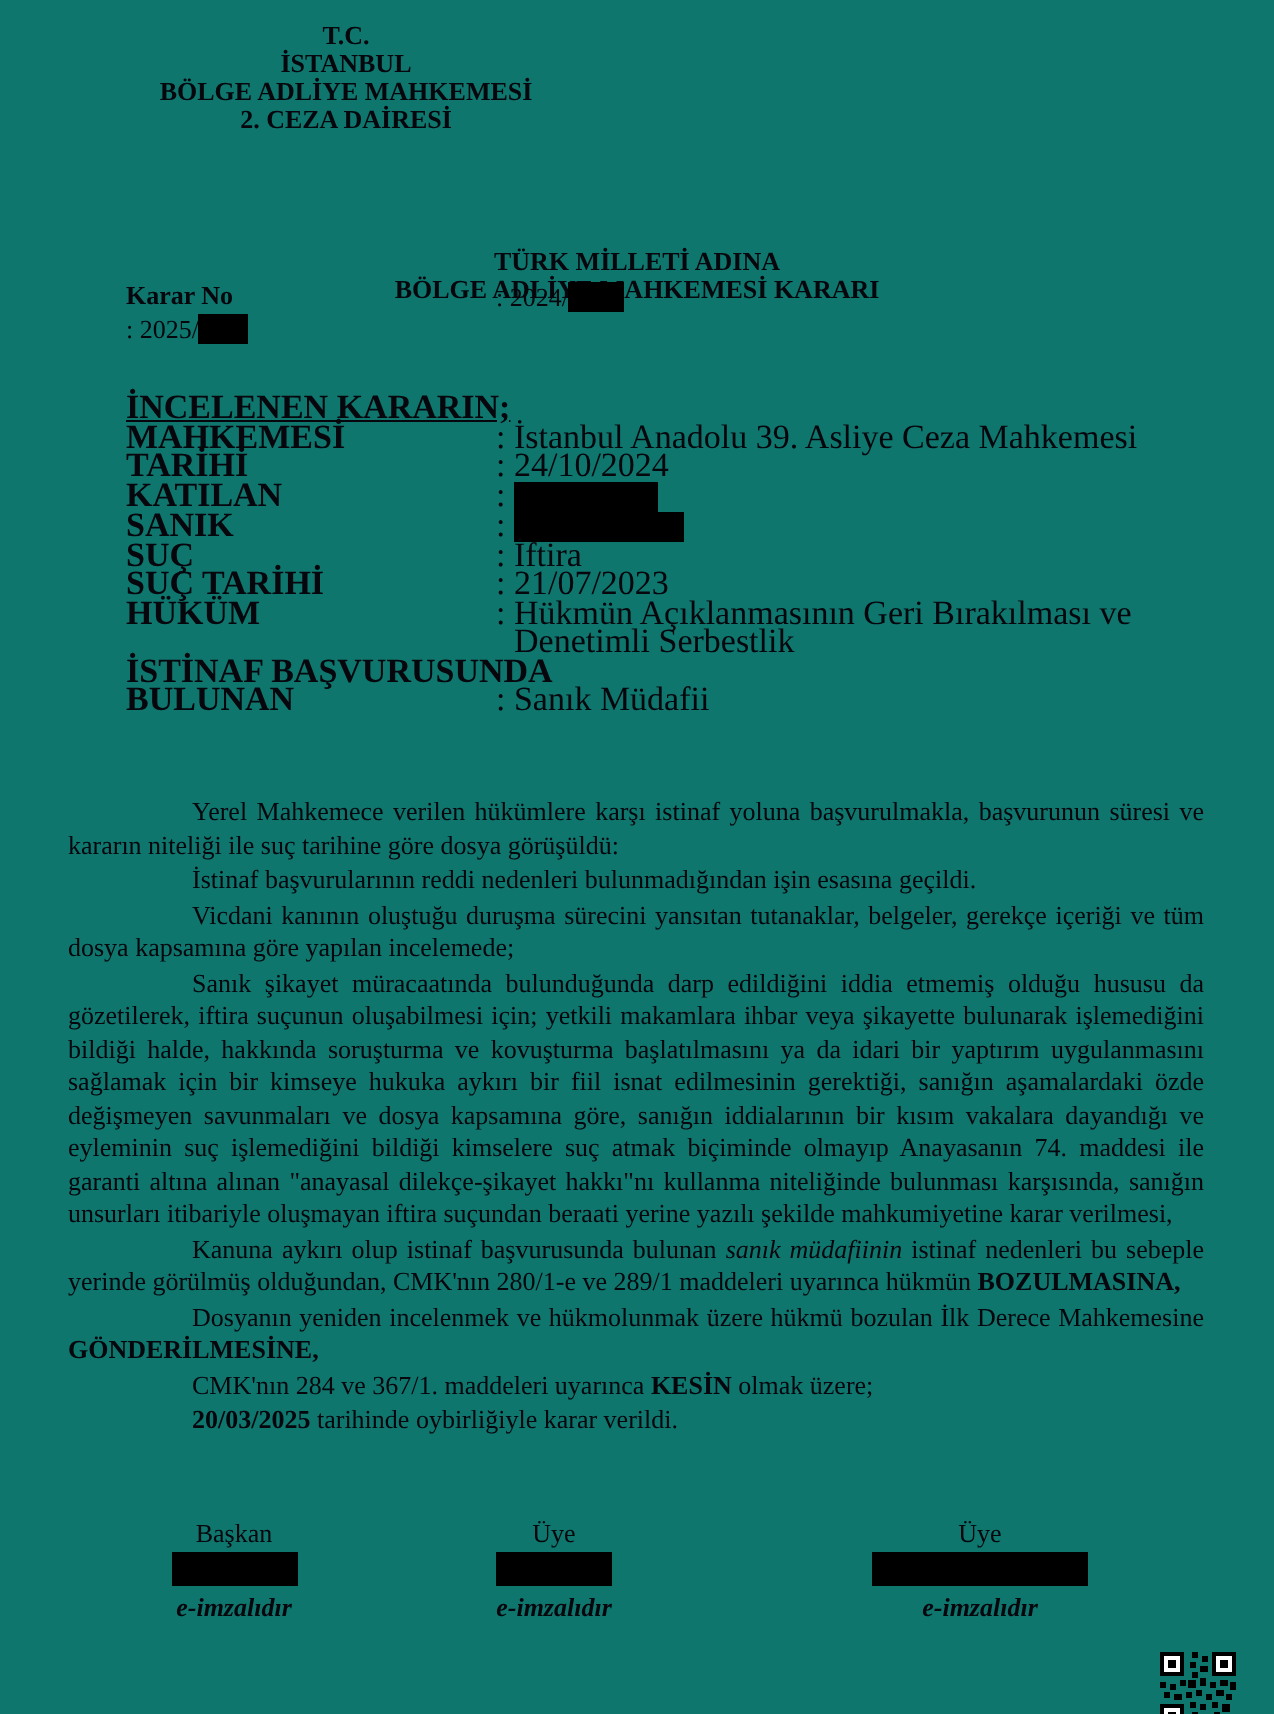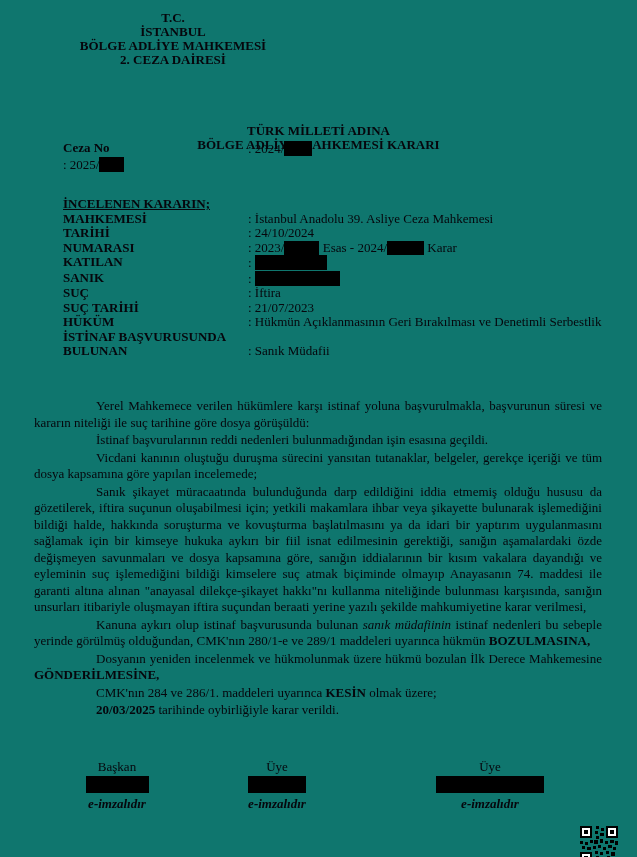--- a/index.html
+++ b/index.html
@@ -5,21 +5,21 @@
   html,body{margin:0;padding:0;background:#fff;}
   .page{position:relative;width:637px;height:857px;background:#0f766e;overflow:hidden;
         font-family:"Liberation Serif","DejaVu Serif",serif;color:#06060c;}
   
   .hdr-left{position:absolute;top:11px;left:30px;width:286px;text-align:center;
             font-weight:bold;font-size:13px;line-height:14px;}
   .hdr-center{position:absolute;top:92px;left:0;width:637px;text-align:center;
               font-weight:bold;font-size:13px;line-height:14px;margin-top:32px;}
   
   .case-block{position:absolute;top:141px;left:63px;font-size:13px;line-height:14.5px;}
-  .fields{position:absolute;top:197px;left:63px;width:545px;font-size:13px;line-height:14.5px;}
+  .fields{position:absolute;top:197px;left:63px;width:545px;font-size:17px;line-height:14.5px;}
   .sec-title{font-weight:bold;text-decoration:underline;}
   .row{display:flex;align-items:flex-start;}
   .lbl{width:185px;flex:none;font-weight:bold;}
   .lbl.wide{width:auto;white-space:nowrap;}
   .val{max-width:345px;padding-left:9px;text-indent:-9px;}
   .redact{display:inline-block;background:#000;vertical-align:-3px;}
   .h15{height:15px;} .h14{height:14px;}
   .w28{width:28px;} .w25{width:25px;} .w35{width:35px;} .w37{width:37px;}
   .w72{width:72px;} .w85{width:85px;}
   
@@ -48,41 +48,37 @@
     <div>2. CEZA DAİRESİ</div>
   </div>
 
   <div class="hdr-center">
     <div>TÜRK MİLLETİ ADINA</div>
     <div>BÖLGE ADLİYE MAHKEMESİ KARARI</div>
   </div>
 
   <div class="case-block">
     <div class="row">
-      <div class="lbl">Ceza No</div>
+      <div class="lbl">Karar No</div>
       <div class="val"><span>: 2024/</span><span class="redact h15 w28"></span></div>
     </div>
     <div class="row">
       <div class="val"><span>: 2025/</span><span class="redact h15 w25"></span></div>
     </div>
   </div>
 
   <div class="fields">
     <div class="sec-title">İNCELENEN KARARIN;</div>
     <div class="row">
       <div class="lbl">MAHKEMESİ</div>
       <div class="val">: İstanbul Anadolu 39. Asliye Ceza Mahkemesi</div>
     </div>
     <div class="row">
       <div class="lbl">TARİHİ</div>
       <div class="val">: 24/10/2024</div>
-    </div>
-    <div class="row">
-      <div class="lbl">NUMARASI</div>
-      <div class="val"><span>: 2023/</span><span class="redact h14 w35"></span><span> Esas -  2024/</span><span class="redact h14 w37"></span><span> Karar</span></div>
     </div>
     <div class="row">
       <div class="lbl">KATILAN</div>
       <div class="val"><span>: </span><span class="redact h15 w72"></span></div>
     </div>
     <div class="row">
       <div class="lbl">SANIK</div>
       <div class="val"><span>: </span><span class="redact h15 w85"></span></div>
     </div>
     <div class="row">
@@ -106,21 +102,21 @@
     </div>
   </div>
 
   <div class="body">
     <p>Yerel Mahkemece verilen hükümlere karşı istinaf yoluna başvurulmakla, başvurunun süresi ve kararın niteliği ile suç tarihine göre dosya görüşüldü:</p>
     <p>İstinaf başvurularının reddi nedenleri bulunmadığından işin esasına geçildi.</p>
     <p>Vicdani kanının oluştuğu duruşma sürecini yansıtan tutanaklar, belgeler, gerekçe içeriği ve tüm dosya kapsamına göre yapılan incelemede;</p>
     <p>Sanık şikayet müracaatında bulunduğunda darp edildiğini iddia etmemiş olduğu hususu da gözetilerek, iftira suçunun oluşabilmesi için; yetkili makamlara ihbar veya şikayette bulunarak işlemediğini bildiği halde, hakkında soruşturma ve kovuşturma başlatılmasını ya da idari bir yaptırım uygulanmasını sağlamak için bir kimseye hukuka aykırı bir fiil isnat edilmesinin gerektiği, sanığın aşamalardaki özde değişmeyen savunmaları ve dosya kapsamına göre, sanığın iddialarının bir kısım vakalara dayandığı ve eyleminin suç işlemediğini bildiği kimselere suç atmak biçiminde olmayıp Anayasanın 74. maddesi ile garanti altına alınan "anayasal dilekçe-şikayet hakkı"nı kullanma niteliğinde bulunması karşısında, sanığın unsurları itibariyle oluşmayan iftira suçundan beraati yerine yazılı şekilde mahkumiyetine karar verilmesi,</p>
     <p><span>Kanuna aykırı olup istinaf başvurusunda bulunan </span><span class="it">sanık müdafiinin</span><span> istinaf nedenleri bu sebeple yerinde görülmüş olduğundan, CMK'nın 280/1-e ve 289/1 maddeleri uyarınca hükmün </span><span class="b">BOZULMASINA,</span></p>
     <p><span>Dosyanın yeniden incelenmek ve hükmolunmak üzere hükmü bozulan İlk Derece Mahkemesine </span><span class="b">GÖNDERİLMESİNE,</span></p>
-    <p><span>CMK'nın 284 ve 286/1. maddeleri uyarınca </span><span class="b">KESİN</span><span> olmak üzere;</span></p>
+    <p><span>CMK'nın 284 ve 367/1. maddeleri uyarınca </span><span class="b">KESİN</span><span> olmak üzere;</span></p>
     <p><span class="b">20/03/2025</span><span> tarihinde oybirliğiyle karar verildi.</span></p>
   </div>
 
   <div class="sig-col sc1">
     <div>Başkan</div>
     <div class="sig-box sb1"></div>
     <div class="sig-sign">e-imzalıdır</div>
   </div>
   <div class="sig-col sc2">
     <div>Üye</div>

